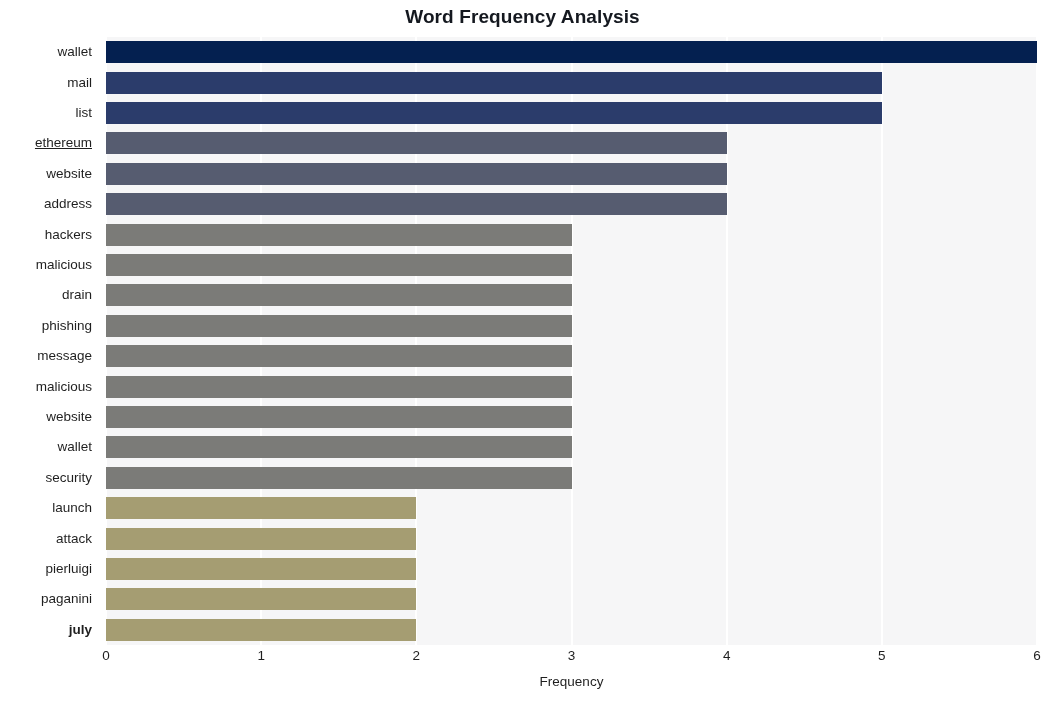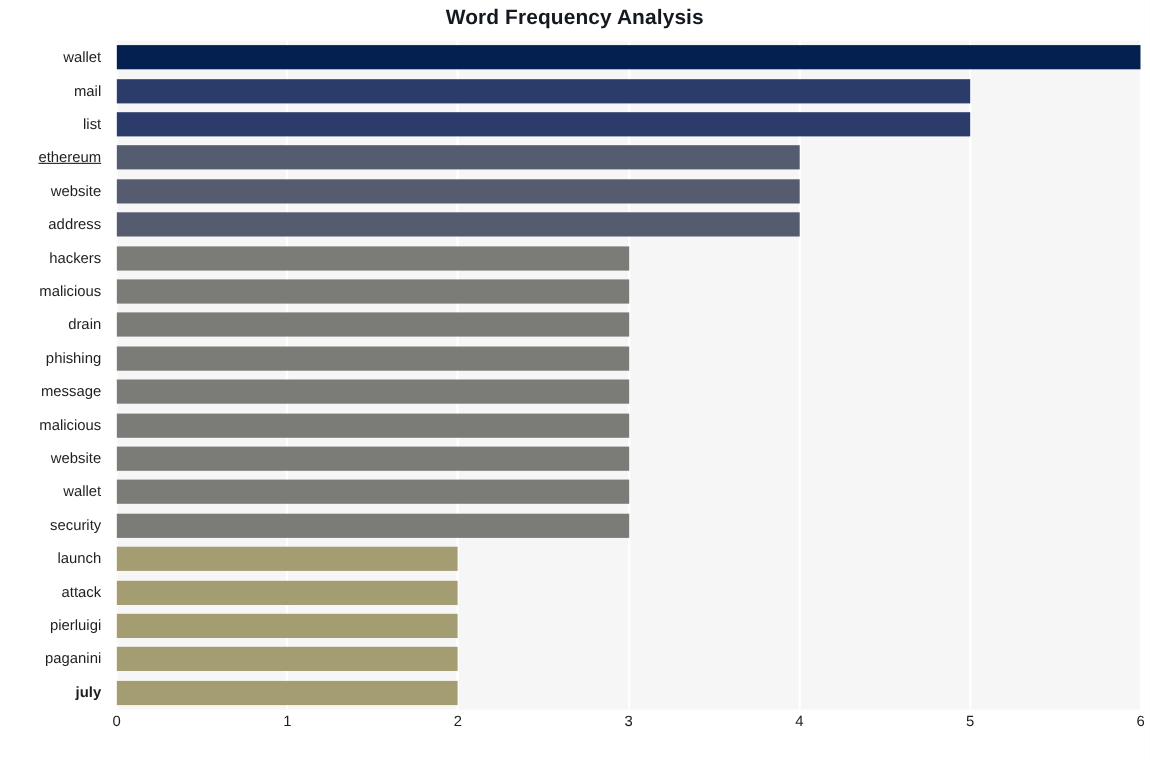--- a/index.html
+++ b/index.html
@@ -226,14 +226,15 @@
   <div class="xticks">
       <div class="xtick" style="left: 0px;">0</div>
       <div class="xtick" style="left: 155.167px;">1</div>
       <div class="xtick" style="left: 310.333px;">2</div>
       <div class="xtick" style="left: 465.5px;">3</div>
       <div class="xtick" style="left: 620.667px;">4</div>
       <div class="xtick" style="left: 775.833px;">5</div>
       <div class="xtick" style="left: 931px;">6</div>
     </div>
 
+  <div class="xaxis-label">Frequency</div>
 
 </div>
 
 </body></html>

